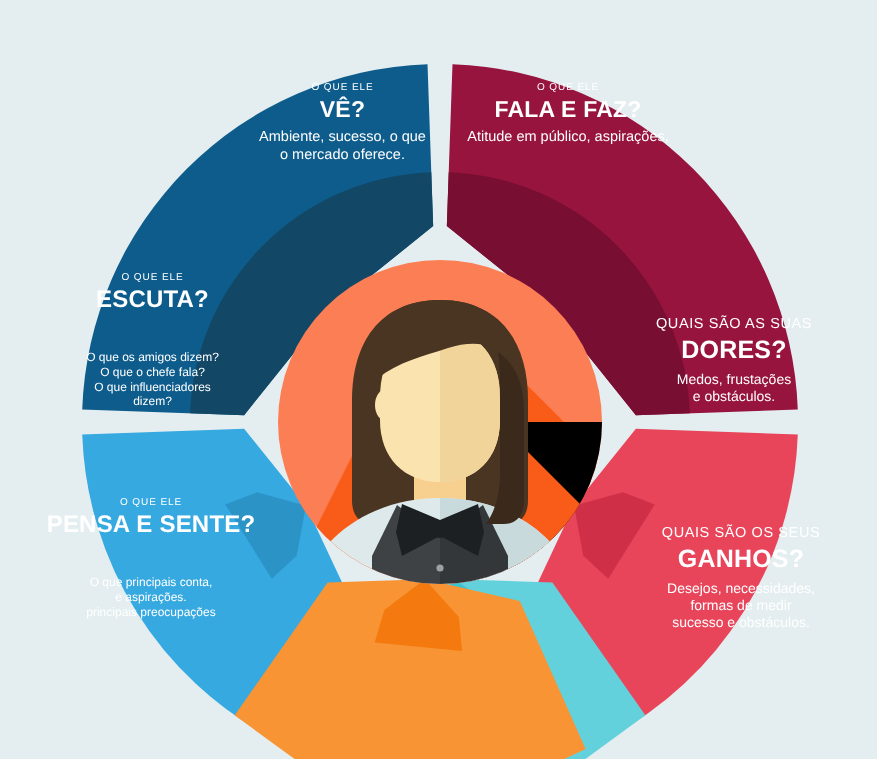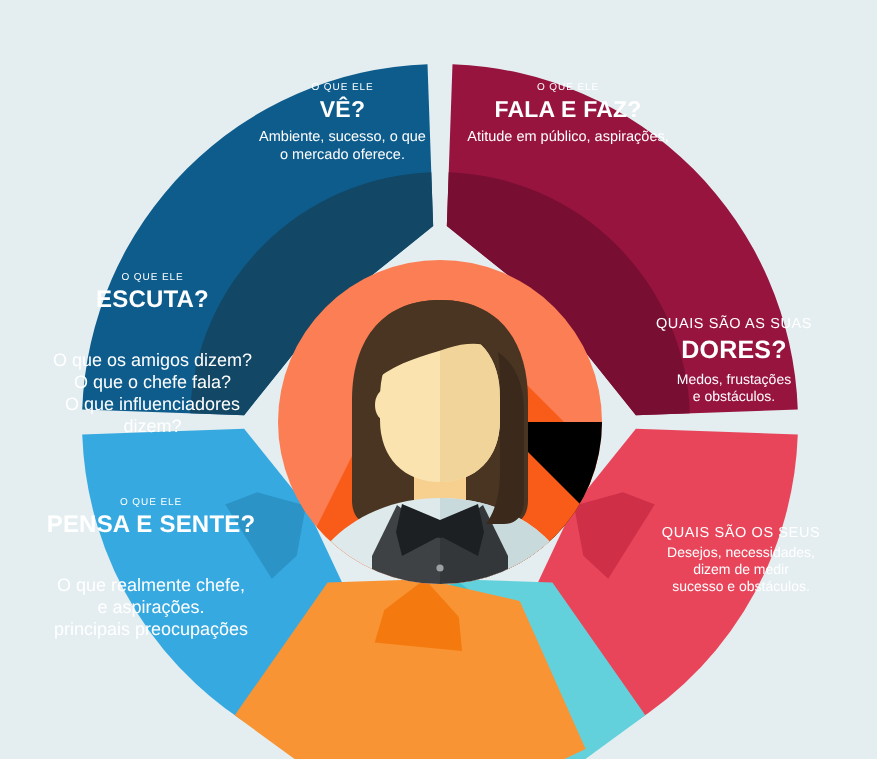--- a/index.html
+++ b/index.html
@@ -46,21 +46,21 @@
   #t-fala    {left:452px; top:82px;  width:232px;}
   #t-escuta  {left:45px;  top:272px; width:215px;}
   #t-dores   {left:623px; top:272px; width:222px;margin-top:44px;}
   #t-pensa   {left:35px;  top:497px; width:232px;}
   #t-ganhos  {left:625px; top:525px; width:232px;}
 
   #t-escuta .headline, #t-pensa .headline{font-size:24px;}
   #t-dores .kicker, #t-ganhos .kicker{font-size:14.5px;letter-spacing:0.6px;}
   #t-dores .headline, #t-ganhos .headline{font-size:25px;}
   #t-dores .body-txt, #t-ganhos .body-txt{font-size:14px;}
-  #t-pensa .body-txt, #t-escuta .body-txt{font-size:18px;margin-top:36px;}
+  #t-pensa .body-txt, #t-escuta .body-txt{font-size:12px;margin-top:36px;}
 </style>
 </head>
 <body style="background: rgb(228, 238, 240);">
 
 <div id="stage">
 
   <svg id="wheel" viewBox="0 0 877 759">
     <defs>
       <clipPath id="clipVe">
           <path id="pVe" d=""></path>
@@ -219,28 +219,29 @@
     <div class="body-txt">
         <div>Medos, frustações</div>
         <div>e obstáculos.</div>
       </div>
   </div>
 
   <div class="seg-text" id="t-pensa">
     <p class="kicker">O QUE ELE</p>
     <p class="headline">PENSA E SENTE?</p>
     <div class="body-txt">
-        <div>O que realmente chefe,</div>
+        <div>O que principais conta,</div>
         <div>e aspirações.</div>
         <div>principais preocupações</div>
       </div>
   </div>
 
   <div class="seg-text" id="t-ganhos">
     <p class="kicker">QUAIS SÃO OS SEUS</p>
+    <p class="headline">GANHOS?</p>
     <div class="body-txt">
         <div>Desejos, necessidades,</div>
-        <div>dizem de medir</div>
+        <div>formas de medir</div>
         <div>sucesso e obstáculos.</div>
       </div>
   </div>
 
 </div>
 
 </body></html>

